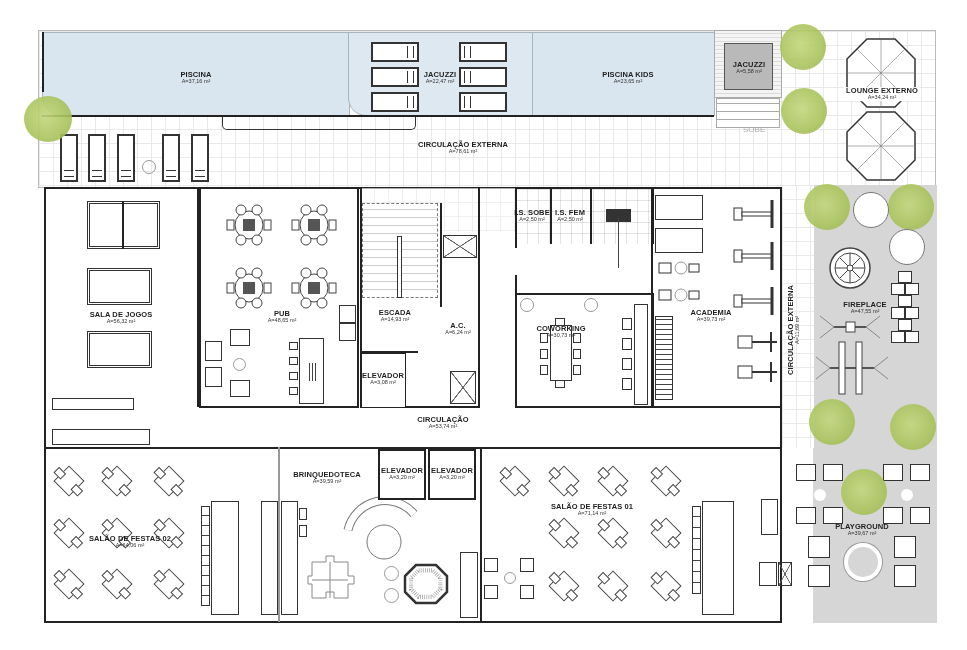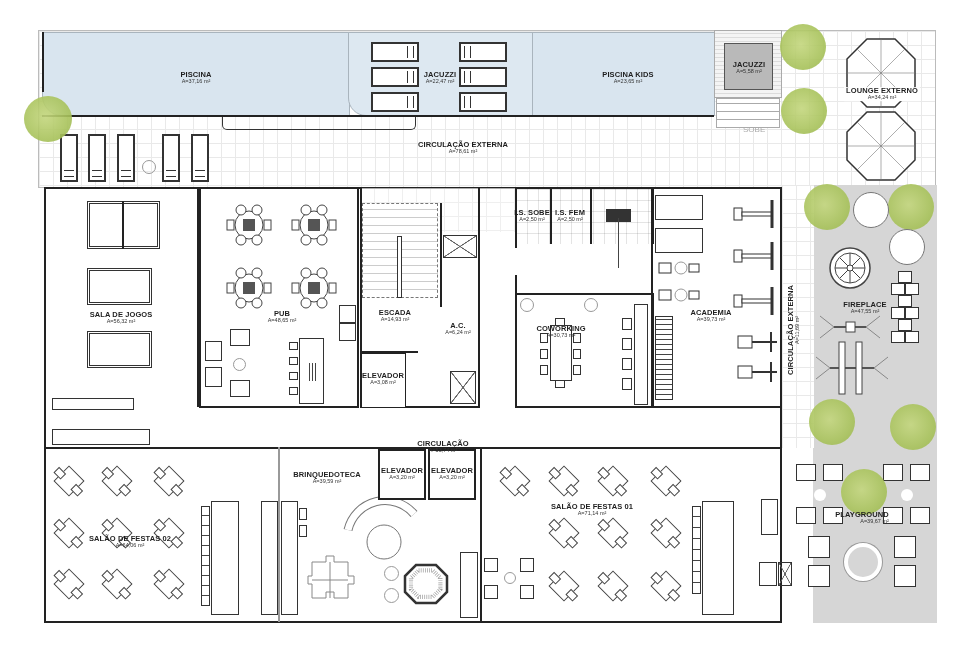--- a/index.html
+++ b/index.html
@@ -429,21 +429,21 @@
       <span class="area">A=39,73 m²</span>
     </div>
   <div class="label" style="left:794px; top:330px; transform:translate(-50%,-50%) rotate(-90deg);">
       <span class="name">CIRCULAÇÃO EXTERNA</span>
       <span class="area">A=11,69 m²</span>
     </div>
   <div class="label" style="left:865px; top:308px;">
       <span class="name">FIREPLACE</span>
       <span class="area">A=47,55 m²</span>
     </div>
-  <div class="label" style="left:443px; top:447px;">
+  <div class="label" style="left:443px; top:423px;">
       <span class="name">CIRCULAÇÃO</span>
       <span class="area">A=53,74 m²</span>
     </div>
   <div class="label" style="left:130px; top:542px;">
       <span class="name">SALÃO DE FESTAS 02</span>
       <span class="area">A=64,06 m²</span>
     </div>
   <div class="label" style="left:327px; top:478px;">
       <span class="name">BRINQUEDOTECA</span>
       <span class="area">A=39,59 m²</span>
@@ -453,17 +453,17 @@
       <span class="area">A=3,20 m²</span>
     </div>
   <div class="label" style="left:452px; top:474px;">
       <span class="name">ELEVADOR</span>
       <span class="area">A=3,20 m²</span>
     </div>
   <div class="label" style="left:592px; top:510px;">
       <span class="name">SALÃO DE FESTAS 01</span>
       <span class="area">A=71,14 m²</span>
     </div>
-  <div class="label" style="left:862px; top:518px;text-align:right;">
+  <div class="label" style="left:862px; top:530px;">
       <span class="name">PLAYGROUND</span>
       <span class="area">A=39,67 m²</span>
     </div>
 </div>
 
 </body></html>

